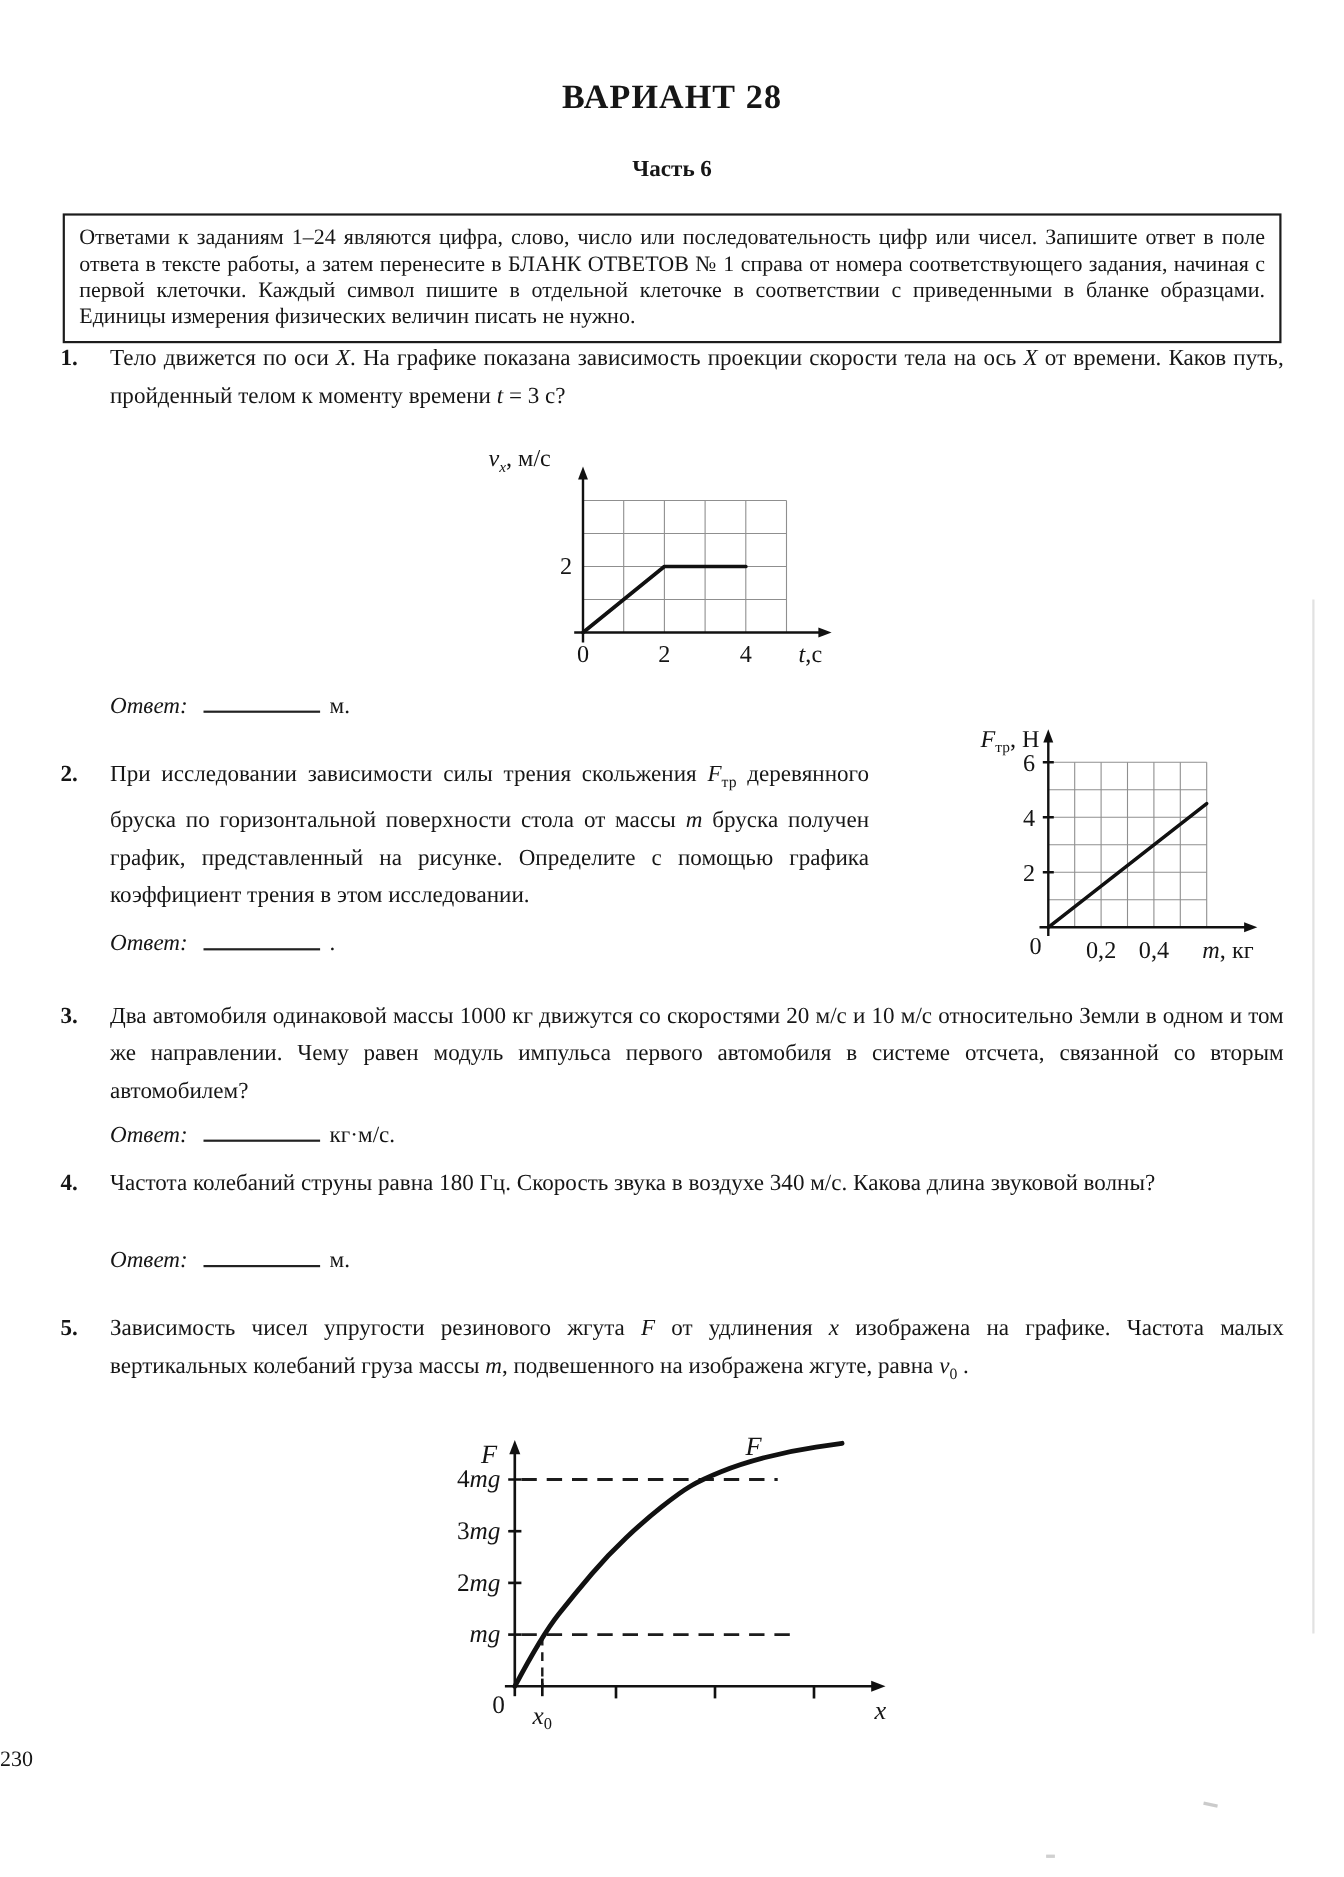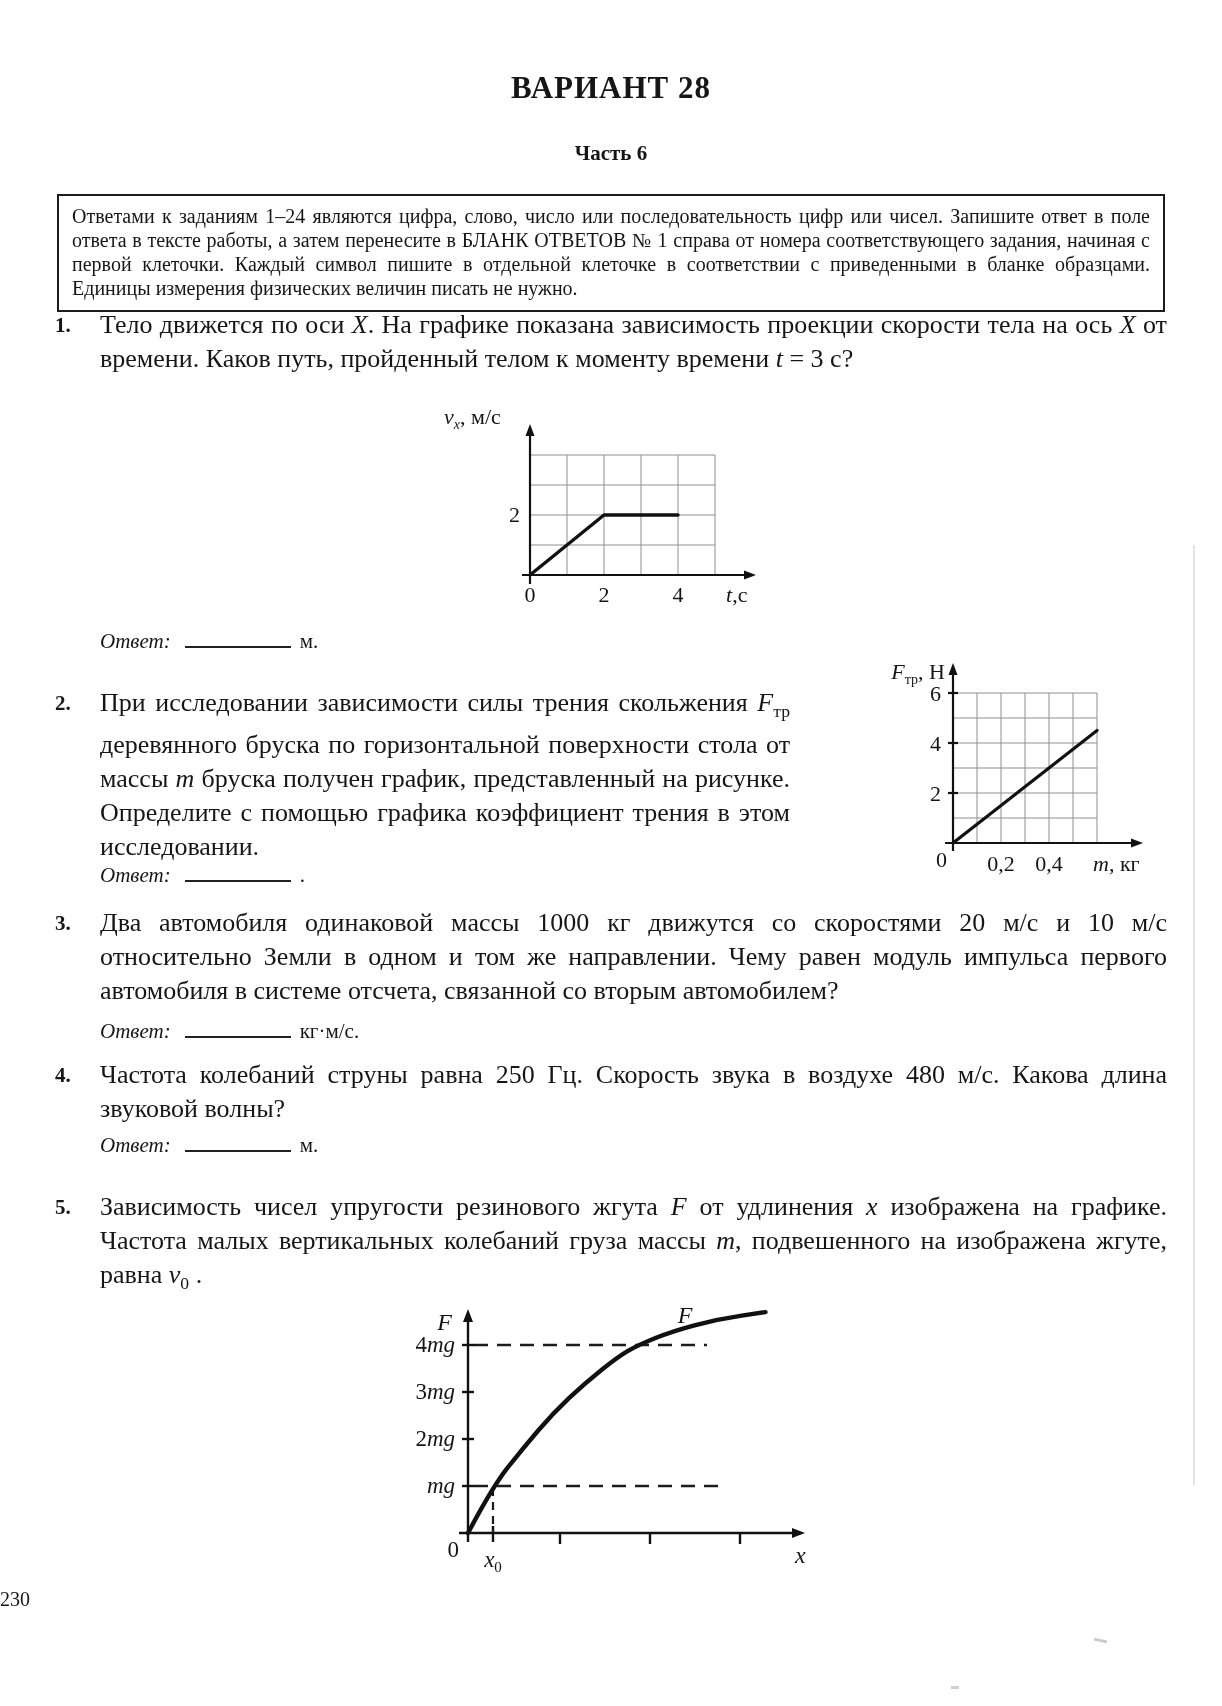--- a/index.html
+++ b/index.html
@@ -13,21 +13,21 @@
   sub{font-size:68%}
   .page-title{top:70px;left:0;width:1222px;text-align:center;font-size:31px;font-weight:bold;letter-spacing:1px}
   .part-title{top:141px;left:0;width:1222px;text-align:center;font-size:21px;font-weight:bold}
   .instr{
     top:194px;left:57px;width:1108px;box-sizing:border-box;
     border:2px solid #1c1c1c;padding:8px 13px 10px 13px;
     font-size:20px;line-height:24px;text-align:justify;
   }
   .prob{display:flex;align-items:flex-start}
   .pnum{font-weight:bold;font-size:21px;width:45px;flex:0 0 45px;line-height:34px}
-  .ptext{font-size:26px;line-height:34px;text-align:justify}
+  .ptext{font-size:21px;line-height:34px;text-align:justify}
   .ans{font-size:21px}
   .ans .lbl{font-style:italic;font-weight:normal}
   .blank{display:inline-block;width:106px;height:18px;border-bottom:2px solid #222;margin:0 9px 0 14px}
   svg text{font-family:"Liberation Serif",serif;fill:#151515}
   .edge-line{left:1193px;top:545px;width:2px;height:940px;background:#c6c6c6;opacity:.5}
   .speck1{left:1094px;top:1639px;width:13px;height:3px;background:#a8a8a8;opacity:.6;transform:rotate(12deg)}
   .speck2{left:951px;top:1686px;width:8px;height:3px;background:#b0b0b0;opacity:.6}
   .pageno{top:1588px;left:0;width:1222px;text-align:left;font-size:20px}
 </style>
 </head>
@@ -107,36 +107,36 @@
   <text x="150" y="34" font-size="22" text-anchor="end"><tspan class="it">F</tspan><tspan dy="5" font-size="14">тр</tspan><tspan dy="-5" font-size="22">, Н</tspan></text>
   <text x="146" y="56" font-size="22" text-anchor="end">6</text>
   <text x="146" y="106" font-size="22" text-anchor="end">4</text>
   <text x="146" y="156" font-size="22" text-anchor="end">2</text>
   <text x="152" y="222" font-size="22" text-anchor="end">0</text>
   <text x="206" y="226" font-size="22" text-anchor="middle">0,2</text>
   <text x="254" y="226" font-size="22" text-anchor="middle">0,4</text>
   <text x="298" y="226" font-size="22"><tspan class="it">m</tspan><tspan>, кг</tspan></text>
 </svg>
 
-<div class="abs ans" style="left:100px;top:862px">
+<div class="abs ans" style="left:100px;top:844px">
   <span class="lbl">Ответ:</span><span class="blank"></span><span>.</span>
 </div>
 
 <div class="abs prob" style="left:55px;top:906px;width:1112px">
   <div class="pnum">3.</div>
   <div class="ptext" style="width:1067px"><span>Два автомобиля одинаковой массы 1000 кг движутся со скоростями 20 м/с и 10 м/с относительно Земли в одном и том же  направлении. Чему равен модуль импульса первого автомобиля в системе отсчета, связанной со вторым автомобилем?</span></div>
 </div>
 
 <div class="abs ans" style="left:100px;top:1018px">
   <span class="lbl">Ответ:</span><span class="blank"></span><span>кг·м/с.</span>
 </div>
 
 <div class="abs prob" style="left:55px;top:1058px;width:1112px">
   <div class="pnum">4.</div>
-  <div class="ptext" style="width:1067px"><span>Частота колебаний струны равна 250 Гц. Скорость звука в воздухе 480 м/с. Какова длина звуковой волны?</span></div>
+  <div class="ptext" style="width:1067px"><span>Частота колебаний струны равна 180 Гц. Скорость звука в воздухе 340 м/с. Какова длина звуковой волны?</span></div>
 </div>
 
 <div class="abs ans" style="left:100px;top:1132px">
   <span class="lbl">Ответ:</span><span class="blank"></span><span>м.</span>
 </div>
 
 <div class="abs prob" style="left:55px;top:1190px;width:1112px">
   <div class="pnum">5.</div>
   <div class="ptext" style="width:1067px"><span>Зависимость чисел упругости резинового жгута </span><span class="it">F</span><span> от удлинения </span><span class="it">x</span><span> изображена на графике. Частота малых вертикальных колебаний груза массы </span><span class="it">m</span><span>, подвешенного на изображена жгуте, равна </span><span class="it">ν</span><sub>0</sub><span> .</span></div>
 </div>

